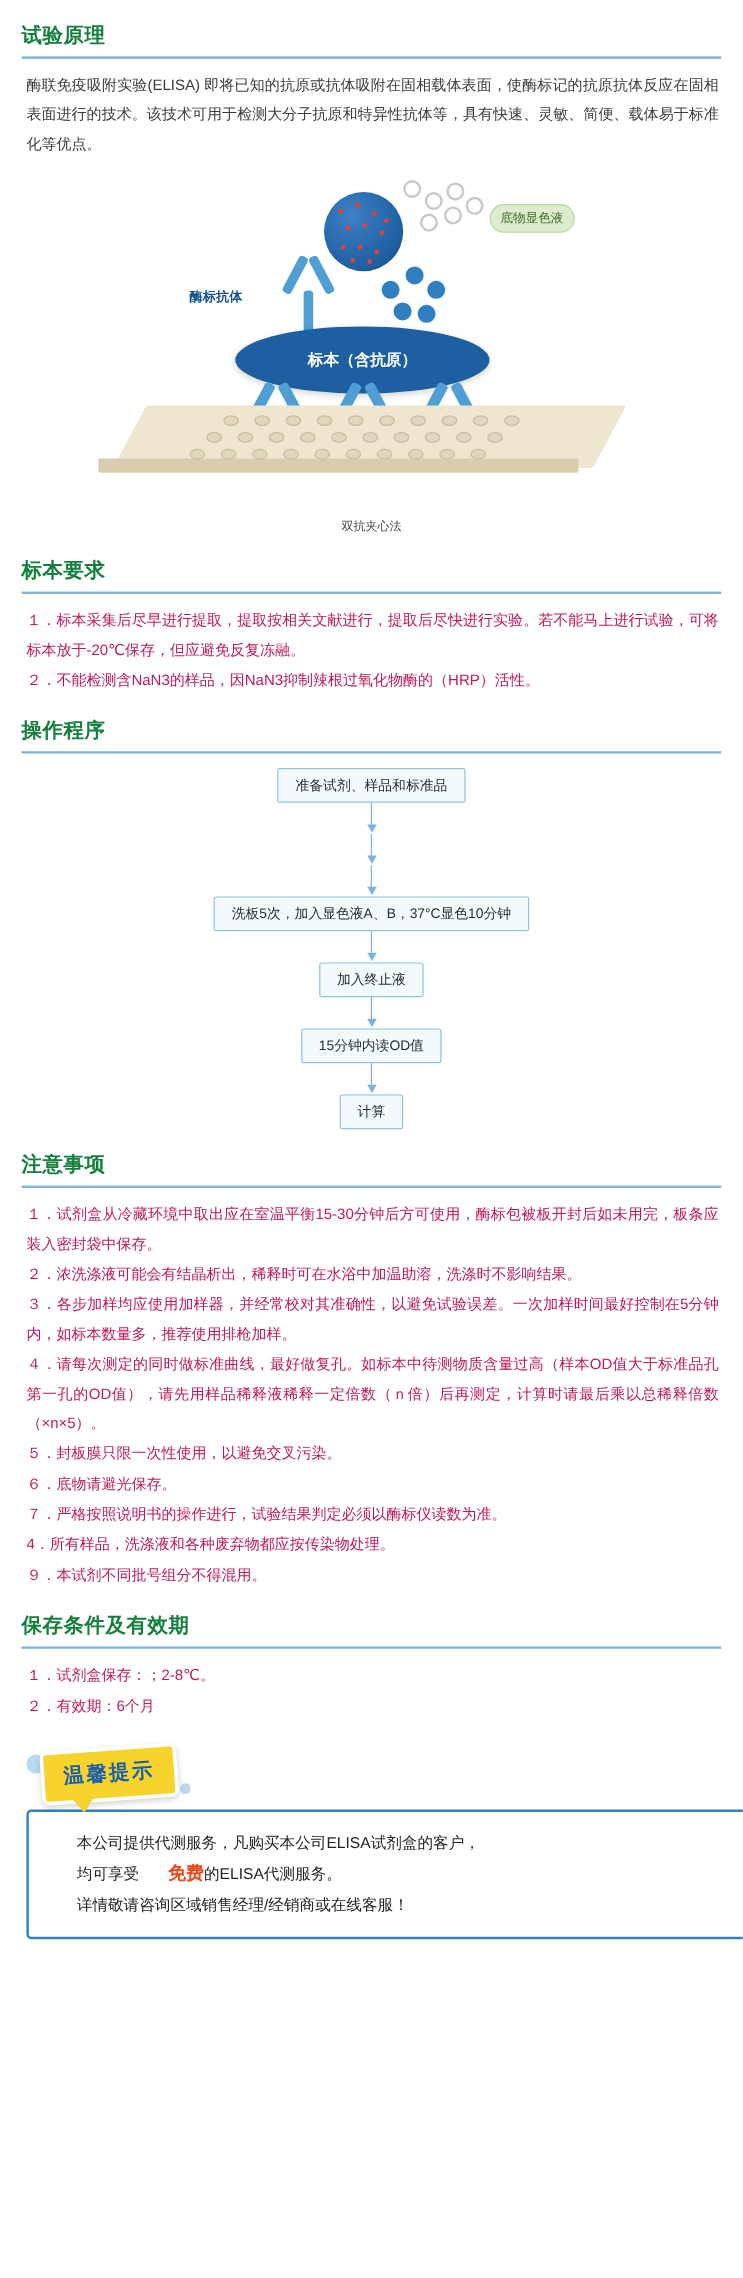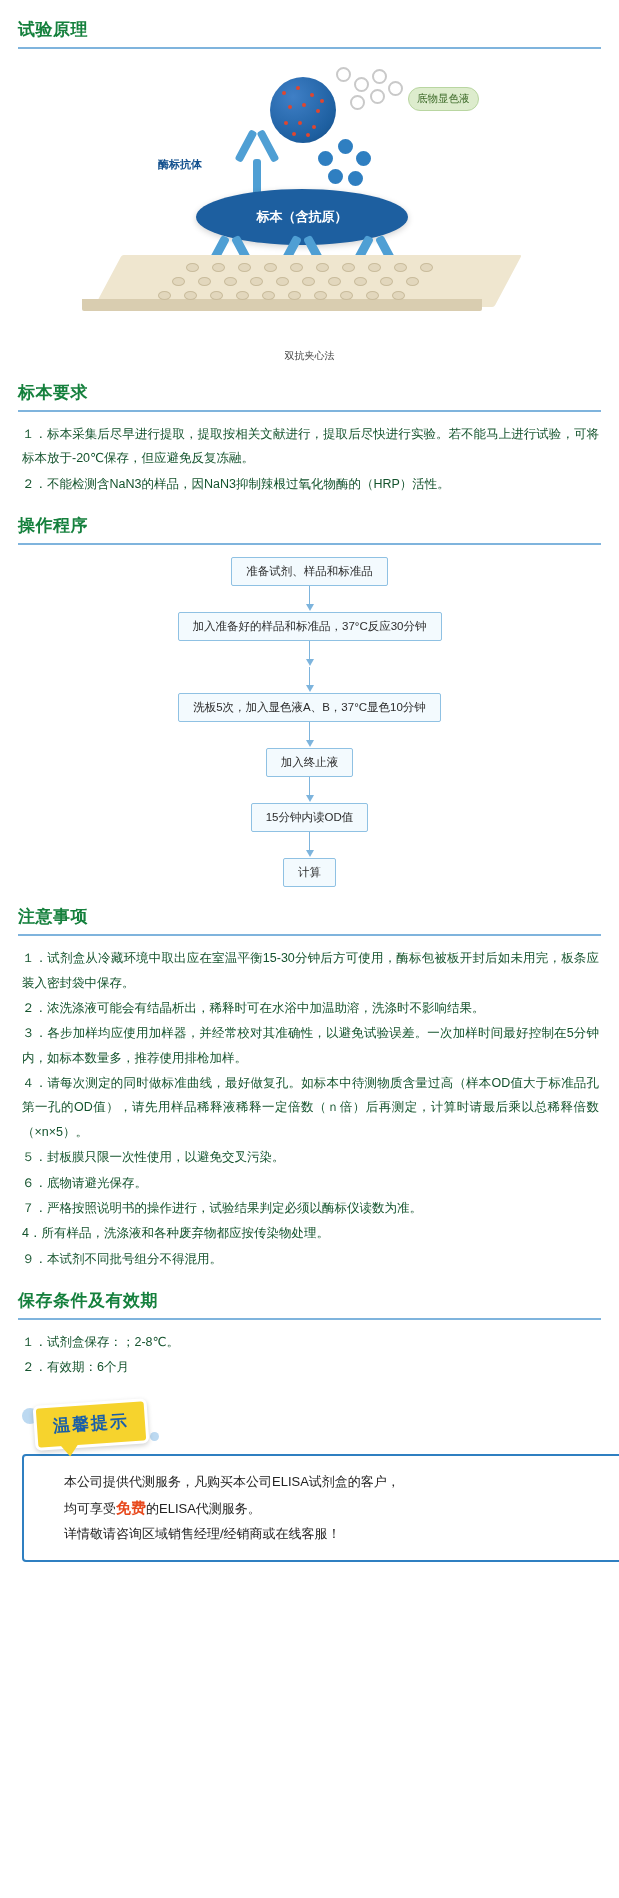--- a/index.html
+++ b/index.html
@@ -38,21 +38,21 @@
     color: #3b3b3b;
     margin: 0 20px 0 22px;
     text-align: justify;
   }
   .list {
     margin: 0 20px 0 22px;
   }
   .list-item {
     font-size: 12.5px;
     line-height: 1.95;
-    color: #14532d;
+    color: #be185d;
     text-align: justify;
     margin-bottom: 1px;
   }
   
   .figure {
     position: relative;
     width: 583px;
     height: 290px;
     margin: 10px auto 6px auto;
   }
@@ -233,34 +233,36 @@
   }
   .tip-line {
     font-size: 13px;
     line-height: 1.85;
     color: #222;
   }
   .tip-strong {
     color: #e8491d;
     font-weight: bold;
     font-size: 15px;
+    margin-left: 24px;
   }
   .bubble-deco {
     position: absolute;
     border-radius: 50%;
     background: #bcd9f1;
   }
 </style>
 </head>
 <body>
 
 <div class="page">
 
   <div class="section-title">试验原理</div>
   <div class="title-underline"></div>
+  <div class="para">酶联免疫吸附实验(ELISA) 即将已知的抗原或抗体吸附在固相载体表面，使酶标记的抗原抗体反应在固相表面进行的技术。该技术可用于检测大分子抗原和特异性抗体等，具有快速、灵敏、简便、载体易于标准化等优点。</div>
 
   <div class="figure">
 
     <div class="small-circle hollow" style="left:318px;top:8px;width:11px;height:11px;"></div>
     <div class="small-circle hollow" style="left:336px;top:18px;width:11px;height:11px;"></div>
     <div class="small-circle hollow" style="left:354px;top:10px;width:11px;height:11px;"></div>
     <div class="small-circle hollow" style="left:332px;top:36px;width:11px;height:11px;"></div>
     <div class="small-circle hollow" style="left:352px;top:30px;width:11px;height:11px;"></div>
     <div class="small-circle hollow" style="left:370px;top:22px;width:11px;height:11px;"></div>
 
@@ -355,21 +357,20 @@
   <div class="list">
     <div class="list-item">１．标本采集后尽早进行提取，提取按相关文献进行，提取后尽快进行实验。若不能马上进行试验，可将标本放于-20℃保存，但应避免反复冻融。</div>
     <div class="list-item">２．不能检测含NaN3的样品，因NaN3抑制辣根过氧化物酶的（HRP）活性。</div>
   </div>
 
   <div class="section-title">操作程序</div>
   <div class="title-underline"></div>
   <div class="flow">
     <div class="flow-box">准备试剂、样品和标准品</div>
     <div class="flow-arrow"></div>
-    <div class="flow-box">加入准备好的样品和标准品，37°C反应30分钟</div>
     <div class="flow-arrow"></div>
     <div class="flow-arrow"></div>
     <div class="flow-box">洗板5次，加入显色液A、B，37°C显色10分钟</div>
     <div class="flow-arrow"></div>
     <div class="flow-box">加入终止液</div>
     <div class="flow-arrow"></div>
     <div class="flow-box">15分钟内读OD值</div>
     <div class="flow-arrow"></div>
     <div class="flow-box">计算</div>
   </div>

